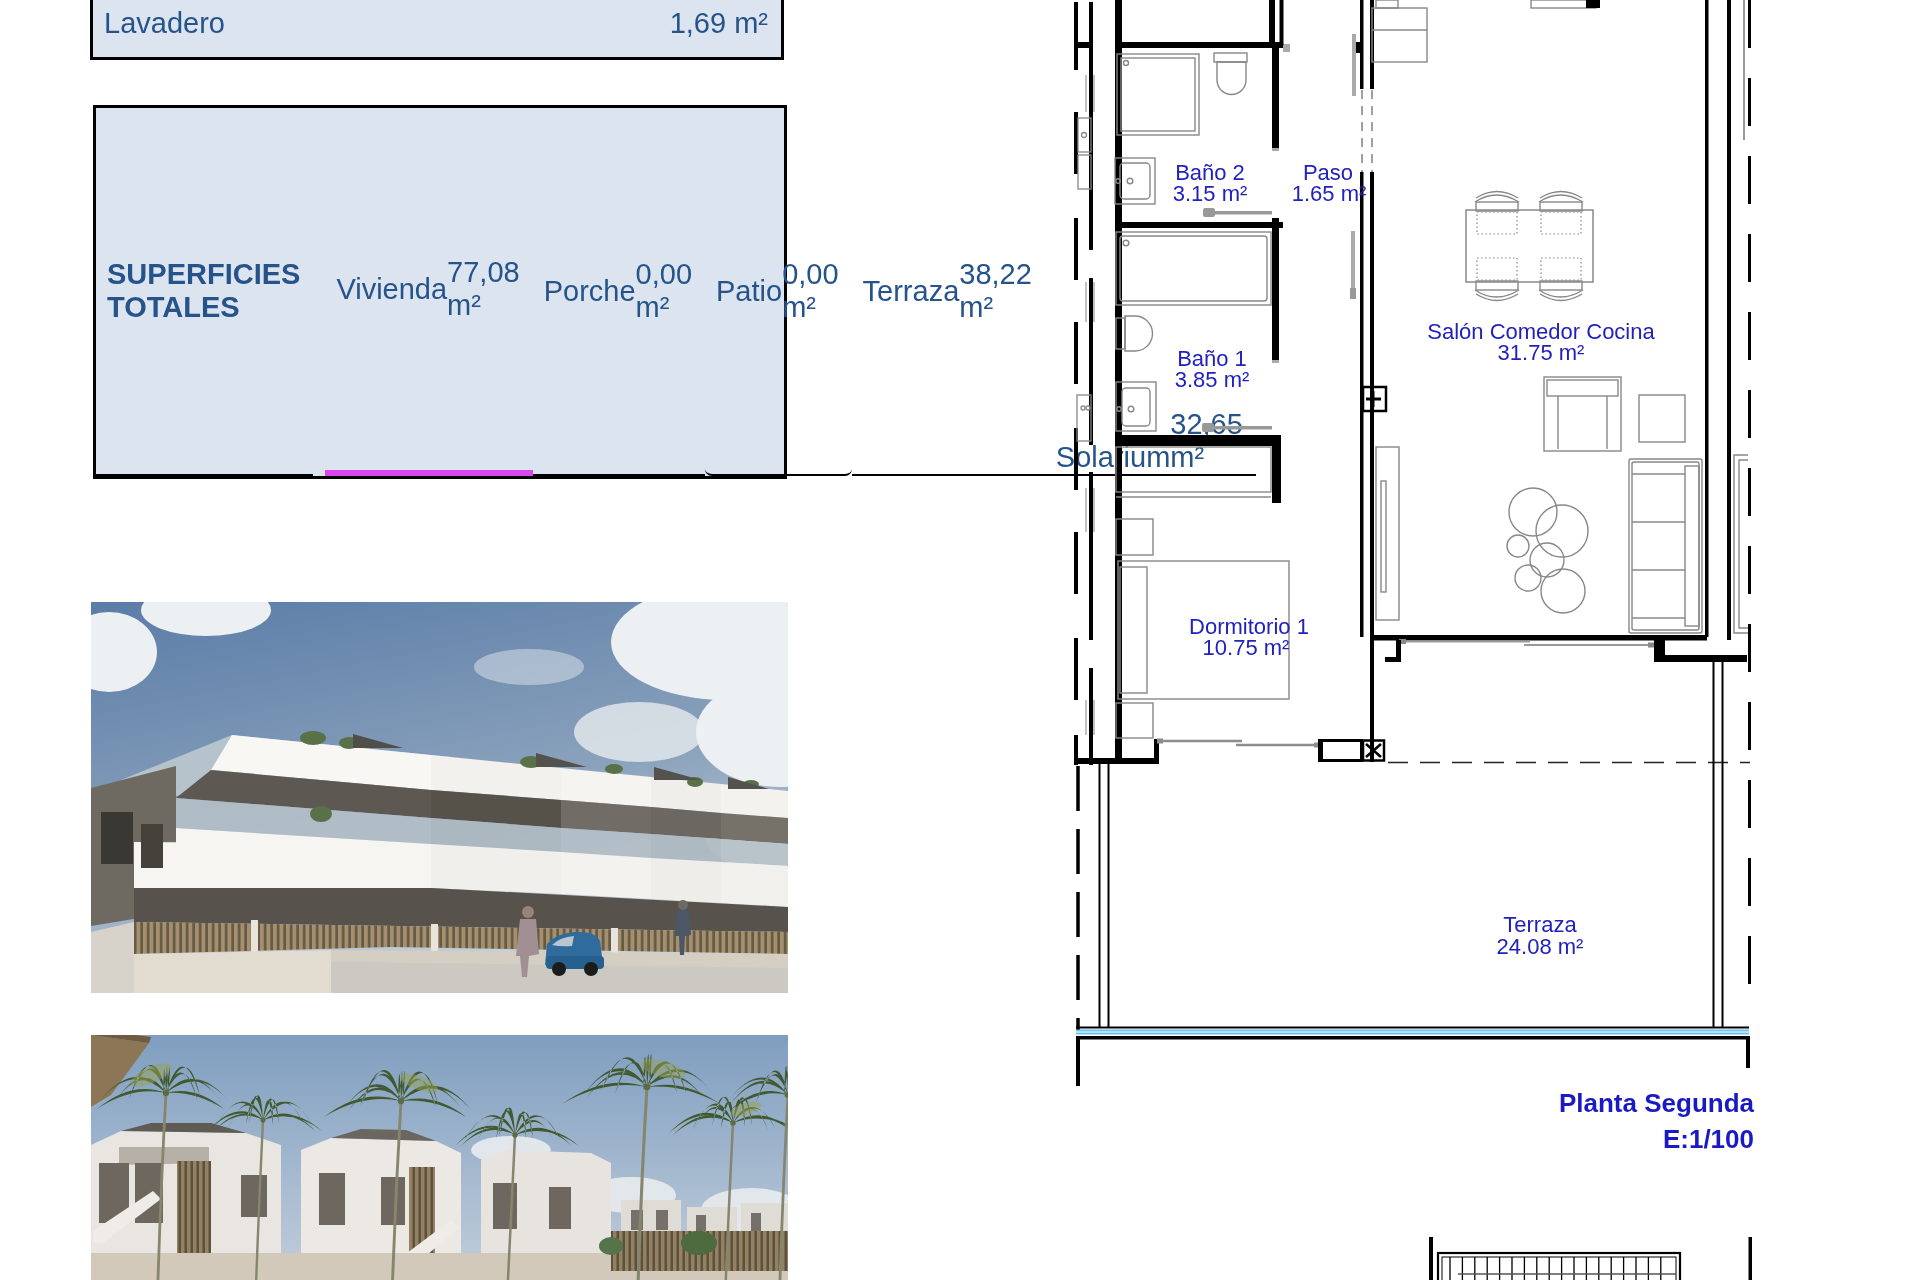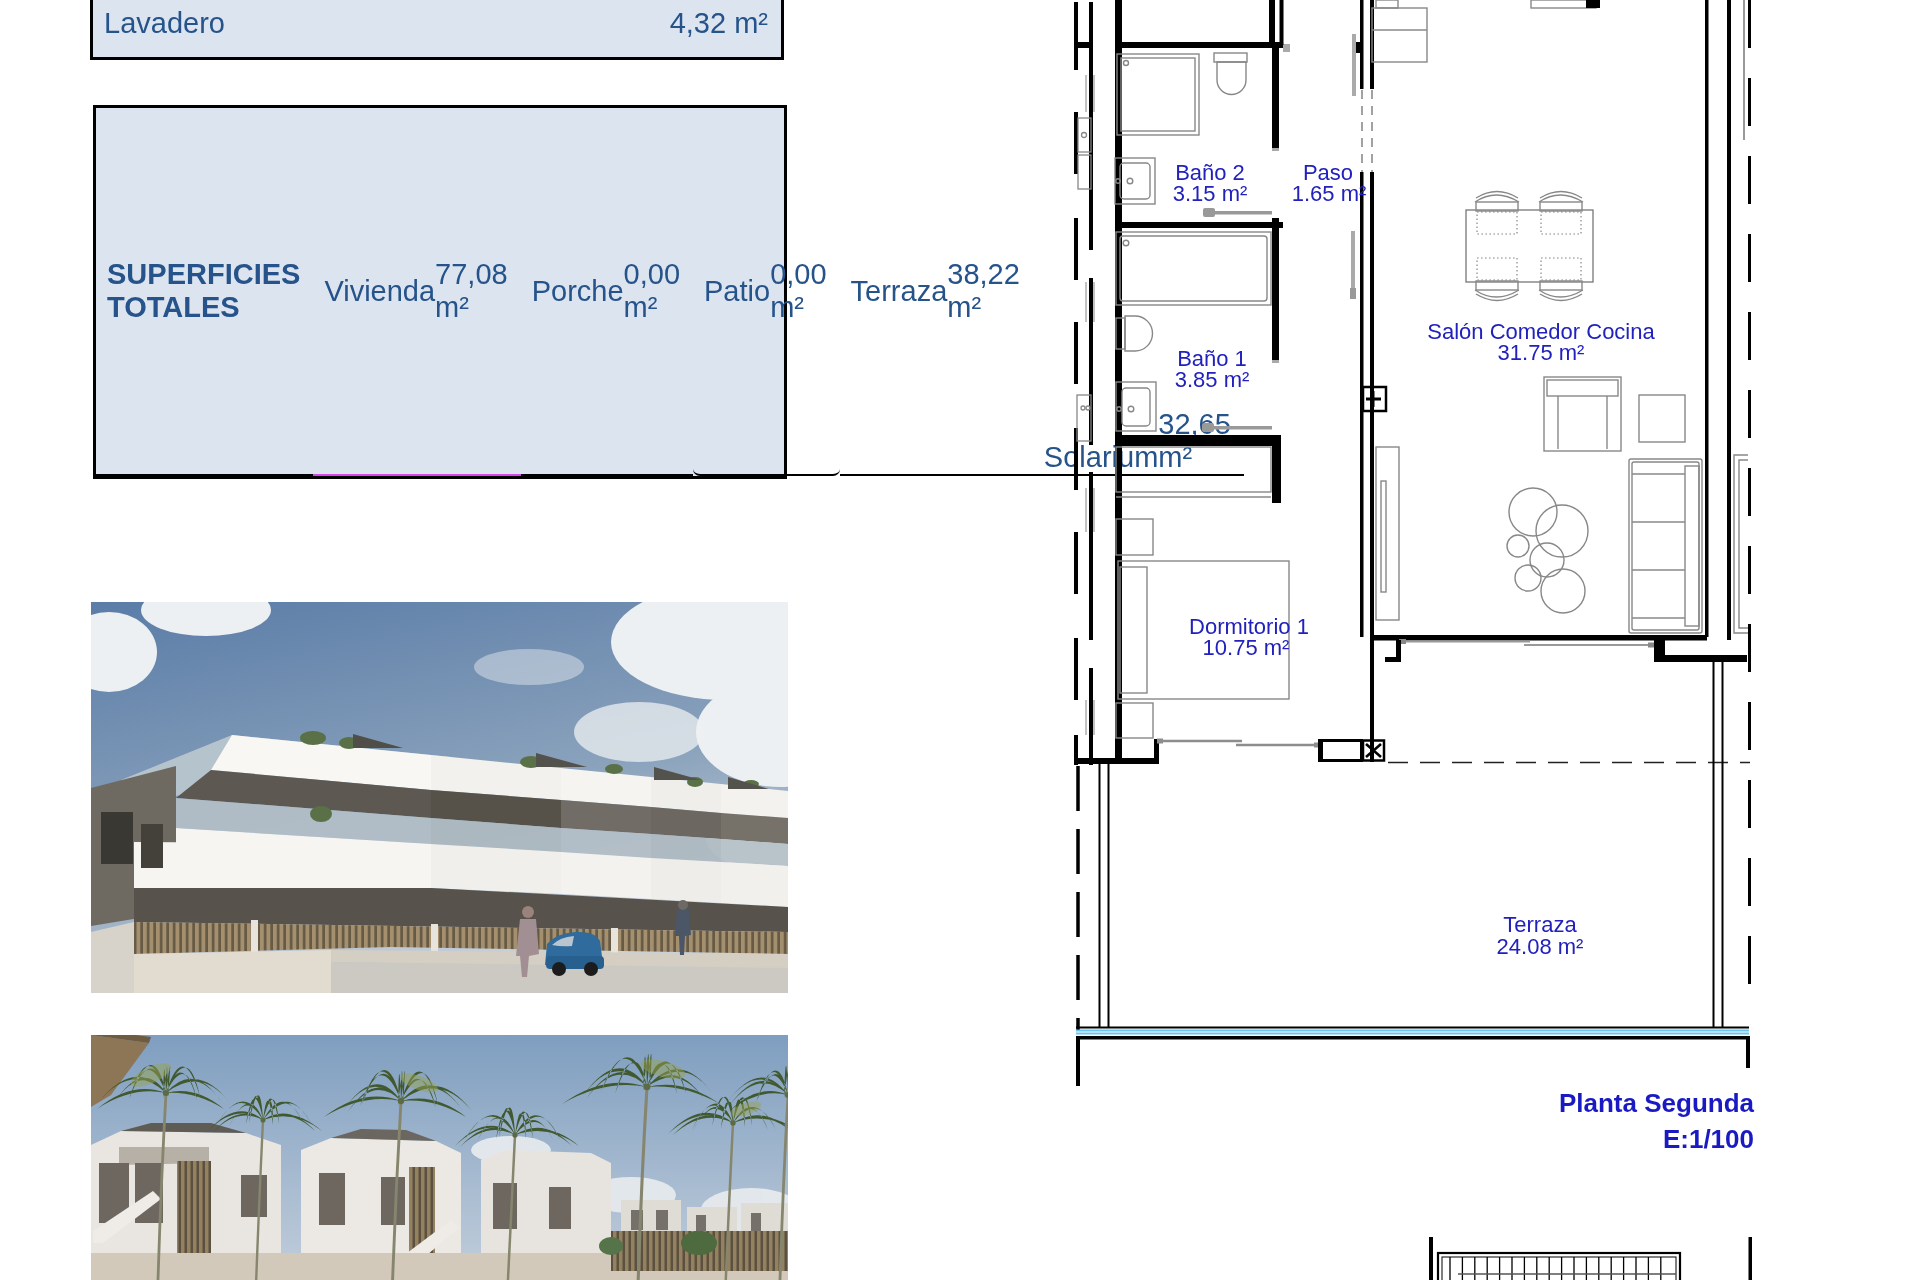--- a/index.html
+++ b/index.html
@@ -7,29 +7,29 @@
   .abs{position:absolute;}
   .tbl{position:absolute;background:#dce4f0;border:3px solid #000;color:#25538a;font-size:29px;}
   .row{display:flex;justify-content:space-between;align-items:center;padding:0 13px 0 11px;box-sizing:border-box;}
 </style>
 </head>
 <body>
 
 <div class="tbl" style="left:90px;top:-10px;width:688px;height:64px;">
   <div class="row" style="height:61px;">
     <span>Lavadero</span>
-      <span>4,32 m²</span>
+      <span>1,69 m²</span>
   </div>
 </div>
 
 <div class="tbl" style="left:93px;top:105px;width:688px;height:368px;display:flex;flex-direction:row;">
 
   <div class="row" style="flex:1;border-bottom:2px solid #000;font-weight:bold;">SUPERFICIES TOTALES</div>
 
-  <div class="row" style="flex:1;border-bottom:2px solid #d946ef;">
+  <div class="row" style="flex:1;border-bottom:6px solid #d946ef;margin-left:12px;">
       <span>Vivienda</span>
       <span>77,08 m²</span>
     </div>
 
   <div class="row" style="flex:1;border-bottom:2px solid #000;">
       <span>Porche</span>
       <span>0,00 m²</span>
     </div>
 
   <div class="row" style="flex:1;border-bottom:2px solid #000;border-radius:7px;">

